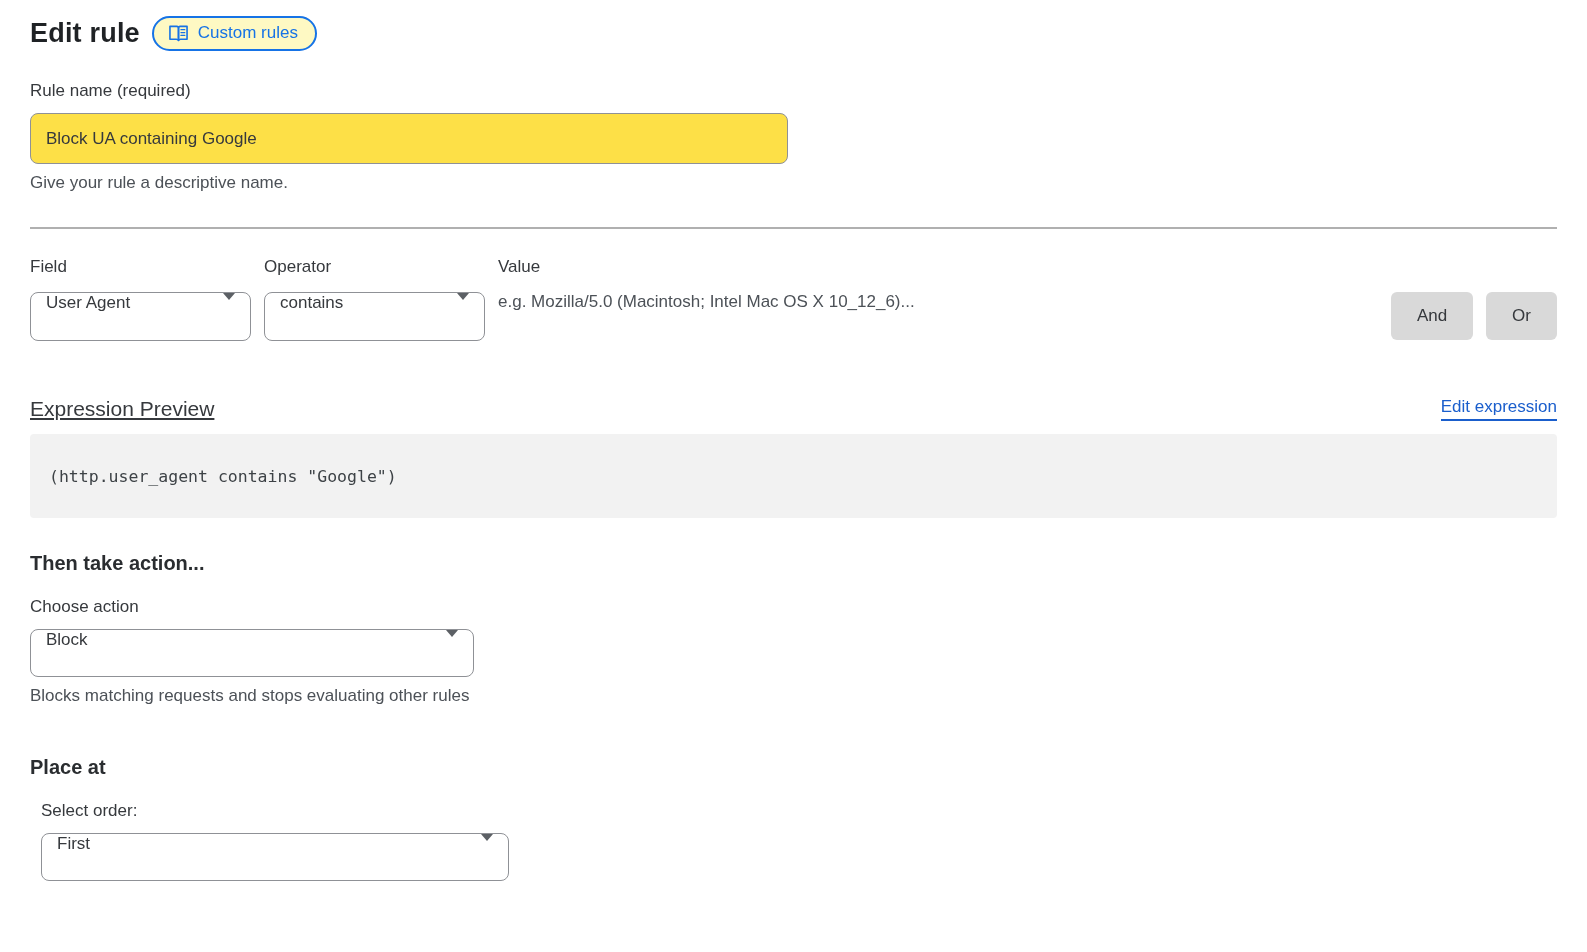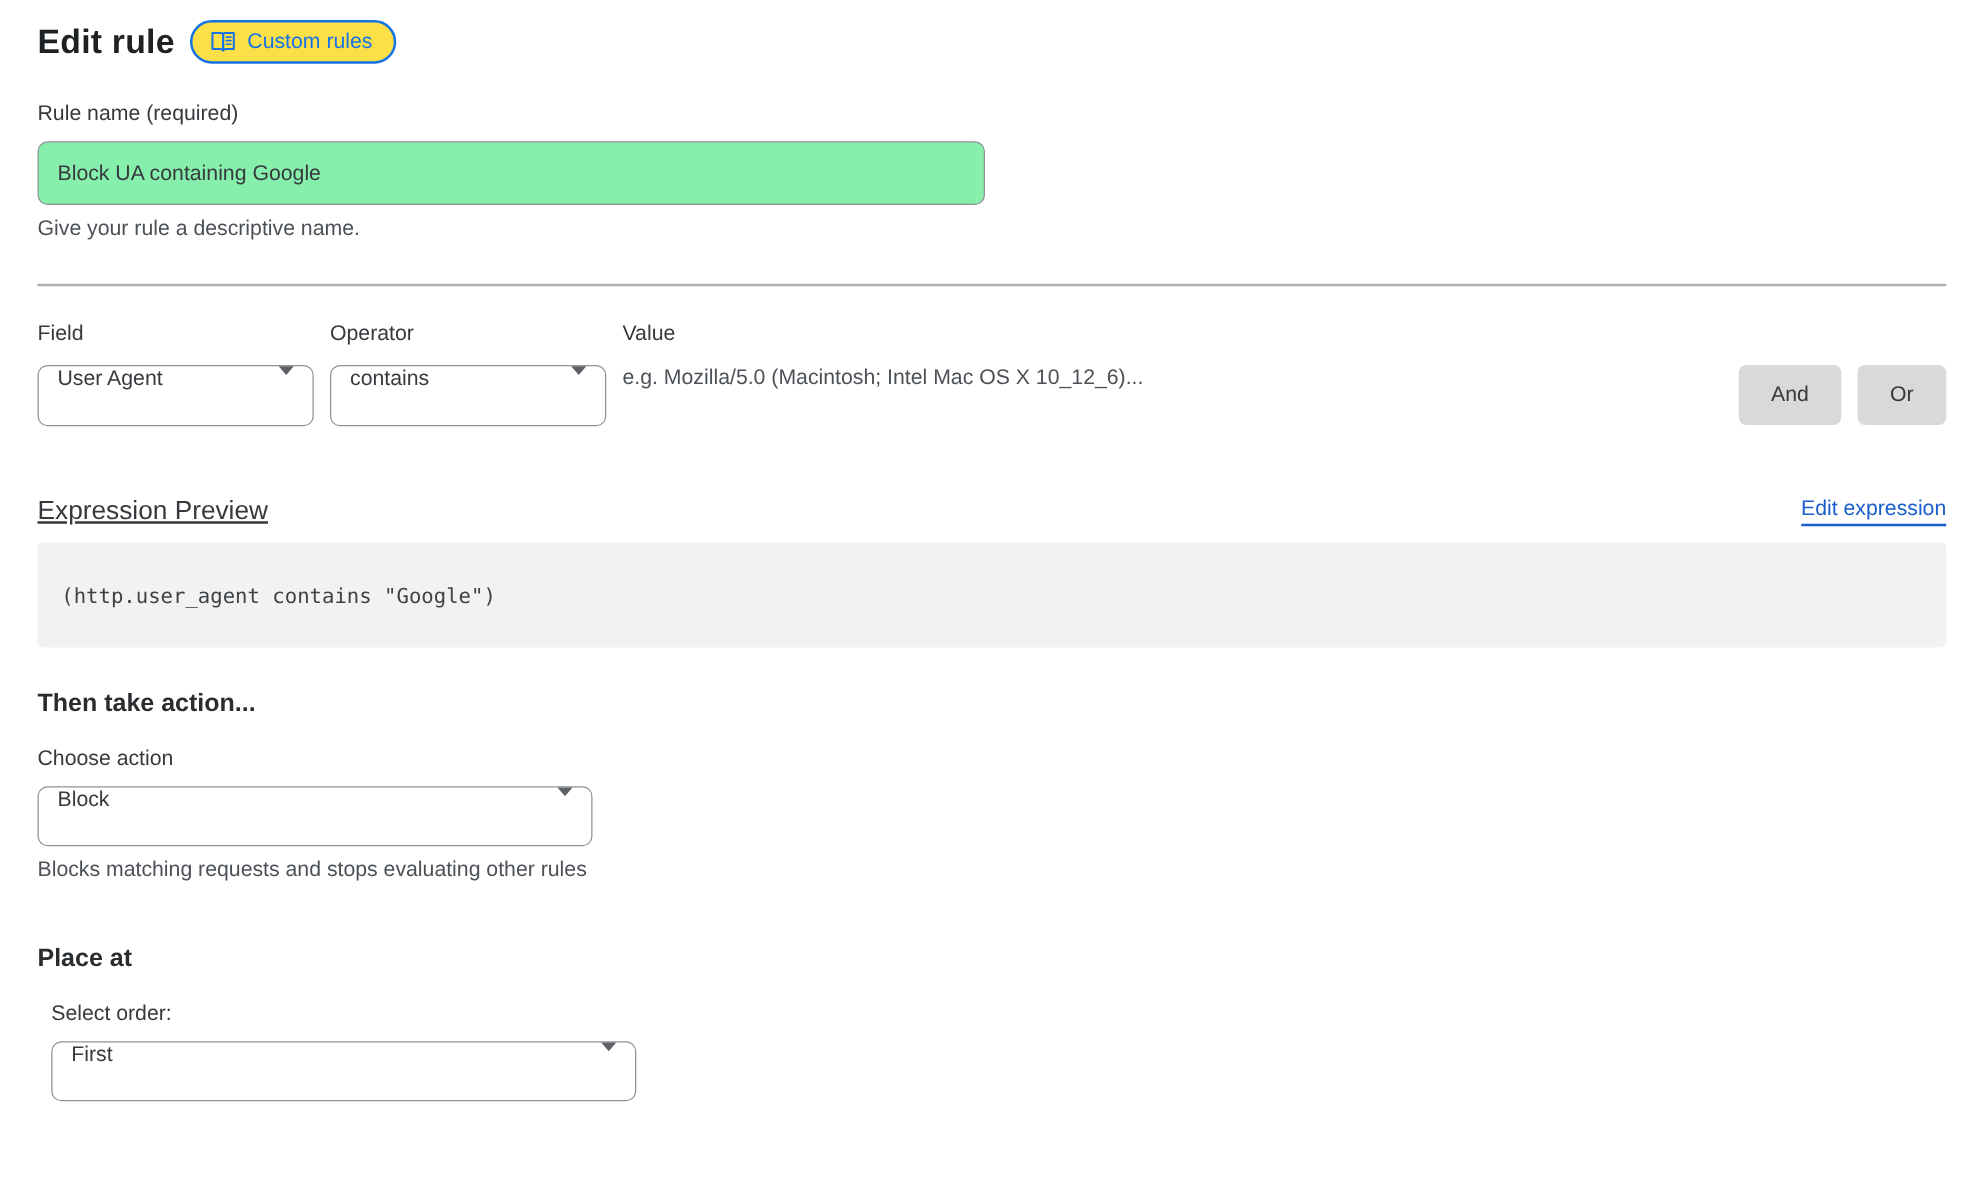--- a/index.html
+++ b/index.html
@@ -26,37 +26,37 @@
   
   .header-row{display:flex;align-items:center;gap:12px;margin-bottom:30px;}
   .page-title{font-size:27px;font-weight:700;color:#1f2225;letter-spacing:.2px;}
   .badge{
     display:inline-flex;align-items:center;gap:9px;
     border:2px solid var(--accent-blue);
     border-radius:19px;
     padding:5px 17px 6px 14px;
     color:var(--accent-blue);
     font-size:17px;
-    background:#fde047;
+    background:#fef9c3;
     cursor:pointer;
   }
   .badge svg{display:block;}
   
   .field-label{font-size:17px;color:var(--text-body);margin-bottom:12px;}
   .help-text{font-size:17px;color:var(--text-help);margin-top:9px;}
   .text-input{
     height:51px;
     border:1px solid var(--border-gray);
     border-radius:8px;
     font-family:inherit;
     font-size:17px;
     color:var(--text-body);
     padding:0 15px;
     width:100%;
-    background:#86efac;
+    background:#fde047;
     outline:none;
   }
   .select-box{
     height:49px;
     border:1px solid var(--border-gray);
     border-radius:8px;
     background:#fff;
     display:flex;align-items:flex-start;justify-content:space-between;
     padding:0 15px;
     font-size:17px;

